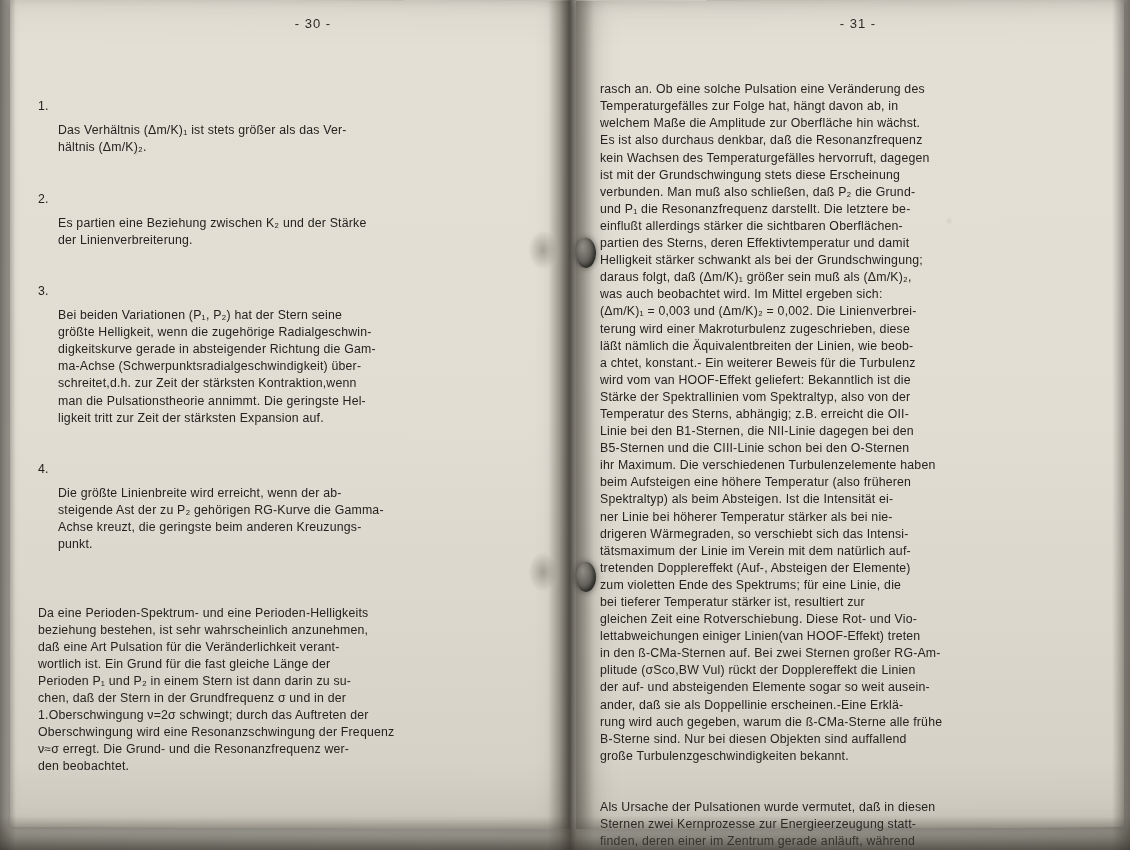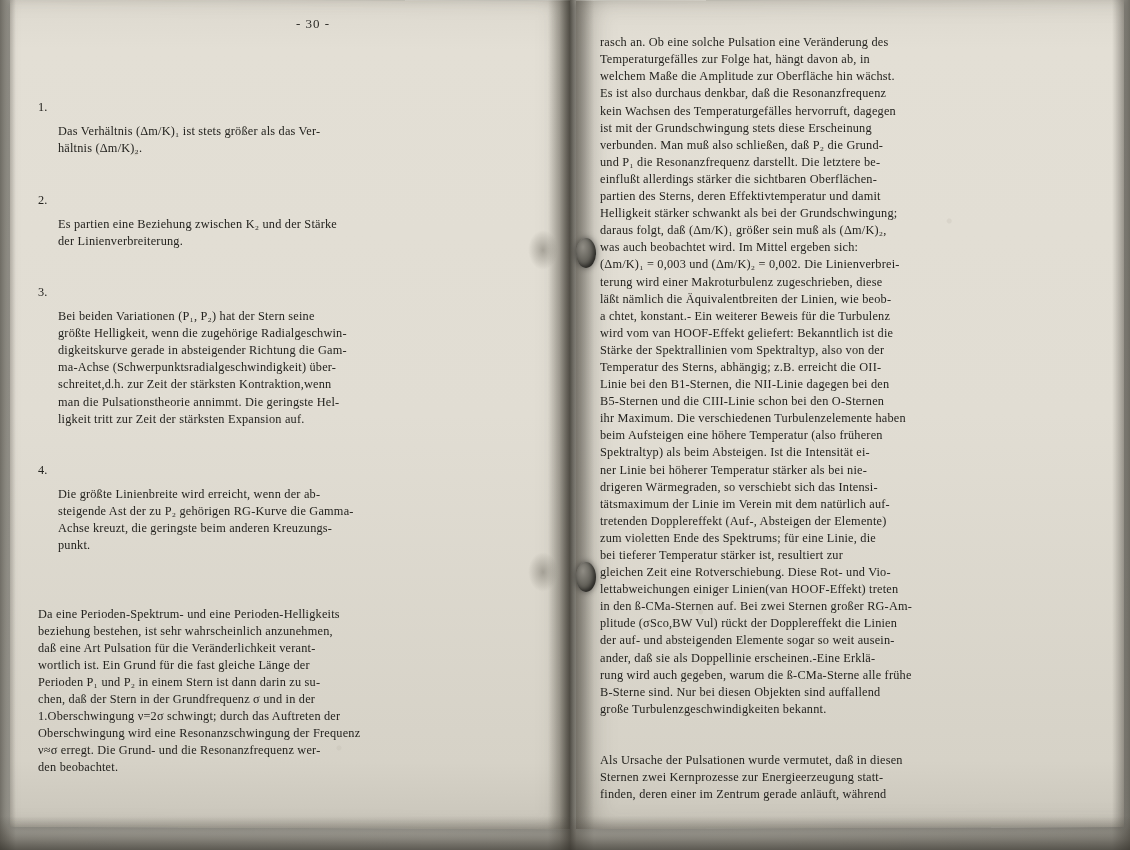--- a/index.html
+++ b/index.html
@@ -7,21 +7,21 @@
     padding: 0;
     background: #7a7a76;
   }
   #page {
     position: relative;
     width: 1130px;
     height: 850px;
     overflow: hidden;
     background:
       linear-gradient(100deg, #b9b7ae 0%, #c6c4bb 18%, #cfcdc4 45%, #c9c7be 70%, #b5b3aa 100%);
-    font-family: Liberation Serif, serif;
+    font-family: Liberation Sans, sans-serif;
   }
   
   .sheet {
     position: absolute;
     top: 0;
     background:
       linear-gradient(180deg, #ddd9cf 0%, #e3dfd5 6%, #e1ddd3 50%, #d6d2c7 92%, #c9c5ba 100%);
   }
   .sheet-left {
     left: 10px;
@@ -189,20 +189,21 @@
 chen, daß der Stern in der Grundfrequenz σ und in der
 1.Oberschwingung ν=2σ schwingt; durch das Auftreten der
 Oberschwingung wird eine Resonanzschwingung der Frequenz
 ν≈σ erregt. Die Grund- und die Resonanzfrequenz wer-
 den beobachtet.</div>
       
     </div>
   </div>
 
   <div class="col col-right">
+    <div class="folio">- 31 -</div>
     <div class="body">
       <div class="para">rasch an. Ob eine solche Pulsation eine Veränderung des
 Temperaturgefälles zur Folge hat, hängt davon ab, in
 welchem Maße die Amplitude zur Oberfläche hin wächst.
 Es ist also durchaus denkbar, daß die Resonanzfrequenz
 kein Wachsen des Temperaturgefälles hervorruft, dagegen
 ist mit der Grundschwingung stets diese Erscheinung
 verbunden. Man muß also schließen, daß P₂ die Grund-
 und P₁ die Resonanzfrequenz darstellt. Die letztere be-
 einflußt allerdings stärker die sichtbaren Oberflächen-

